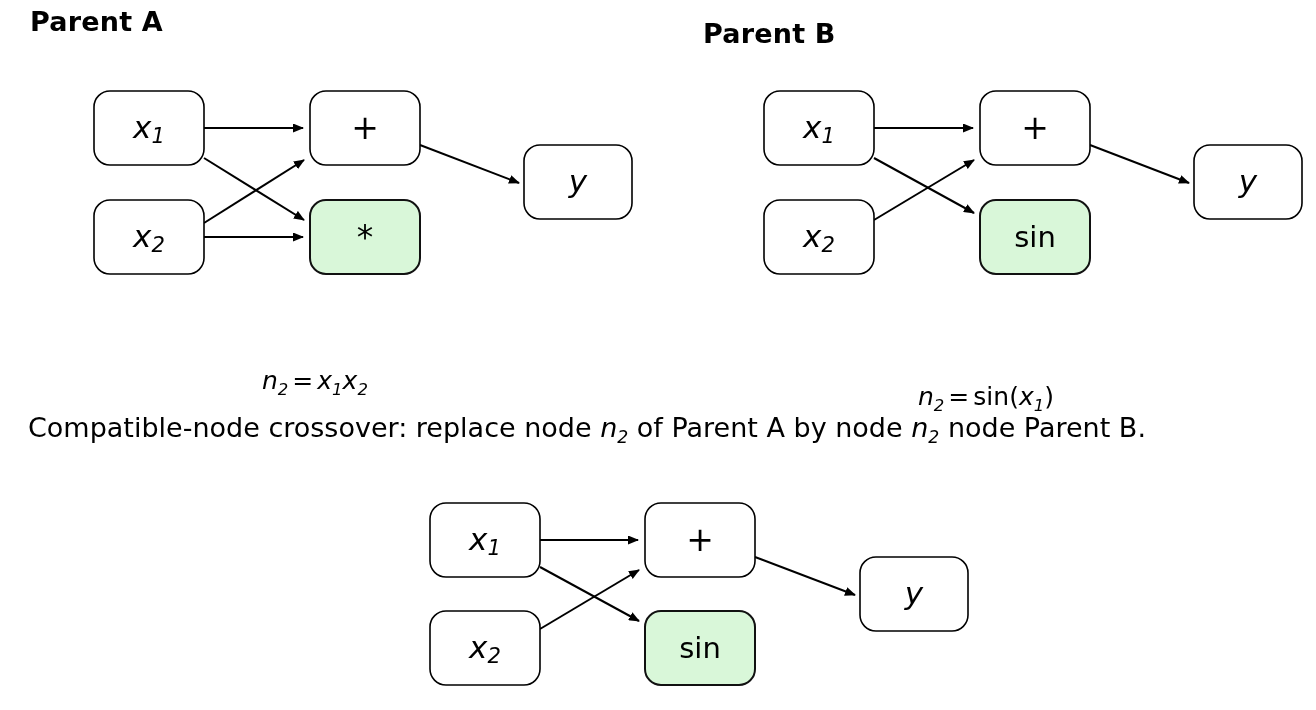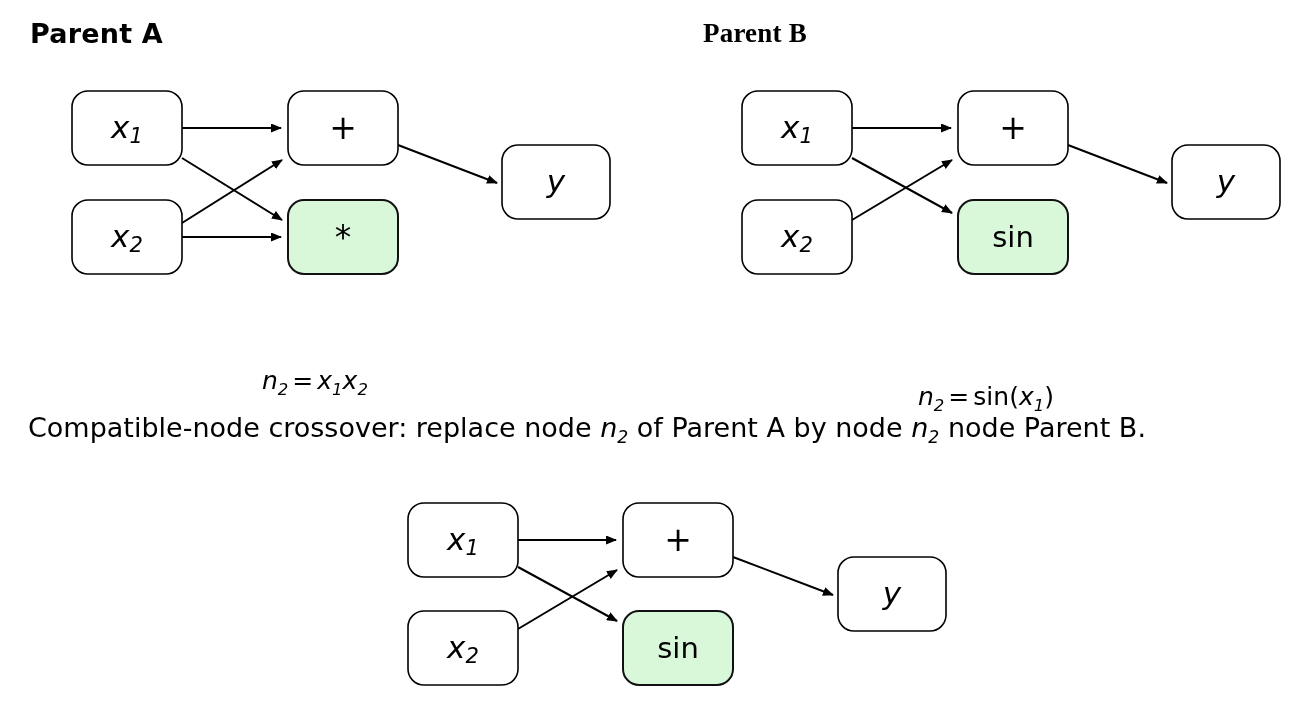--- a/index.html
+++ b/index.html
@@ -17,27 +17,28 @@
     color: #000000;
   }
   .panel-title {
     position: absolute;
     font-weight: bold;
     font-size: 27px;
     letter-spacing: 0.2px;
     line-height: 1;
     white-space: nowrap;
   }
-  #title-parent-a { left: 30px; top: 20px; }
-  #title-parent-b { left: 703px; top: 20px; font-family: Liberation Serif, serif; }
+  #title-parent-a { left: 30px; top: 8px; }
+  #title-parent-b { left: 703px; top: 20px; }
 
   
   .graph {
     position: absolute;
     overflow: visible;
+    padding-left: 22px;
   }
   #graph-parent-a { left: 0px;   top: 0px;   width: 660px; height: 300px; }
   #graph-parent-b { left: 670px; top: 0px;   width: 646px; height: 300px; }
   #graph-child    { left: 390px; top: 487px; width: 600px; height: 223px; }
 
   .graph svg { display: block; overflow: visible; }
 
   .node-box {
     fill: #ffffff;
     stroke: #000000;

